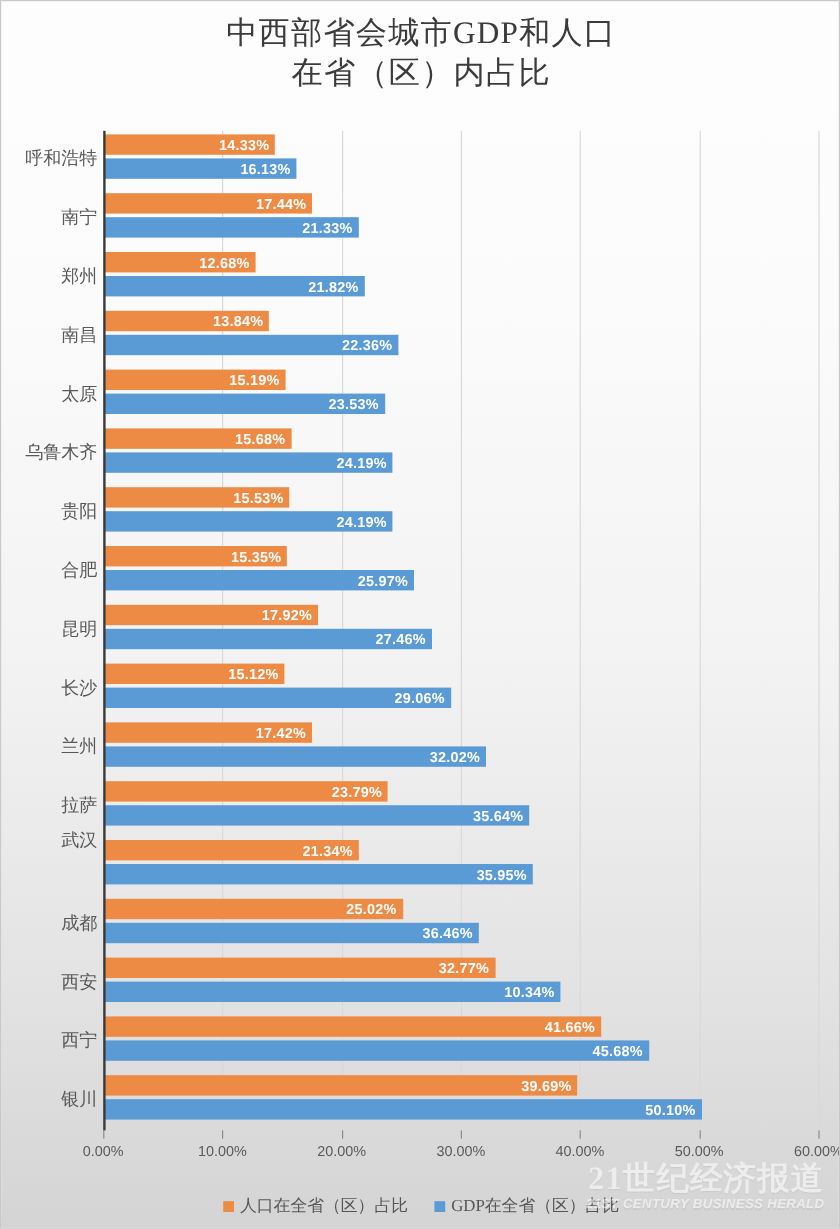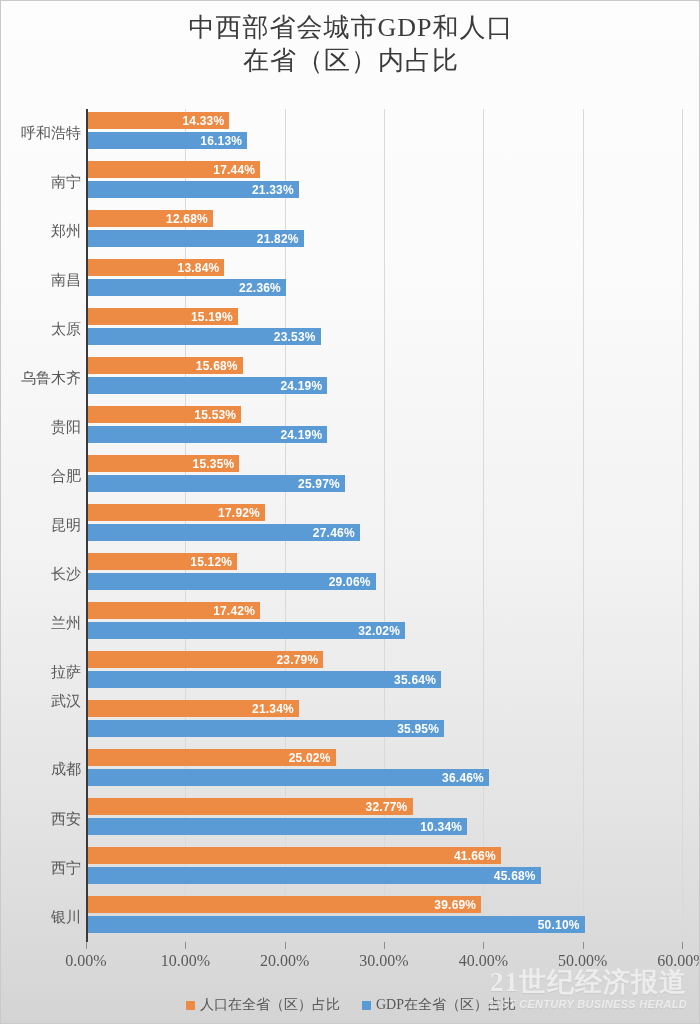--- a/index.html
+++ b/index.html
@@ -132,24 +132,23 @@
     position: absolute;
     top: 0;
     width: 1px;
     height: 7px;
     background: #8d8d8d;
   }
   .tick-label {
     position: absolute;
     top: 10px;
     transform: translateX(-50%);
-    font-size: 16px;
+    font-size: 12px;
     color: #5a5a5a;
     white-space: nowrap;
-    font-family: Liberation Serif, serif;
   }
 
   
   #legend {
     position: absolute;
     left: 0;
     top: 995px;
     width: 700px;
     display: flex;
     justify-content: center;
@@ -259,21 +258,21 @@
           <span class="bar-label">12.68%</span>
         </div>
         <div class="bar gdp" style="width: 216.745px; background: rgb(91, 155, 213);">
           <span class="bar-label">21.82%</span>
         </div>
       </div>
       <div class="cat-row" style="top: 147px;">
         <div class="bar pop" style="width: 137.477px; background: rgb(237, 139, 69);">
           <span class="bar-label">13.84%</span>
         </div>
-        <div class="bar gdp" style="width: 199px; background: rgb(91, 155, 213);">
+        <div class="bar gdp" style="width: 245px; background: rgb(91, 155, 213);">
           <span class="bar-label">22.36%</span>
         </div>
       </div>
       <div class="cat-row" style="top: 196px;">
         <div class="bar pop" style="width: 150.887px; background: rgb(237, 139, 69);">
           <span class="bar-label">15.19%</span>
         </div>
         <div class="bar gdp" style="width: 233.731px; background: rgb(91, 155, 213);">
           <span class="bar-label">23.53%</span>
         </div>
@@ -339,21 +338,21 @@
           <span class="bar-label">21.34%</span>
         </div>
         <div class="bar gdp" style="width: 357.103px; background: rgb(91, 155, 213);">
           <span class="bar-label">35.95%</span>
         </div>
       </div>
       <div class="cat-row" style="top: 637px;">
         <div class="bar pop" style="width: 248.532px; background: rgb(237, 139, 69);">
           <span class="bar-label">25.02%</span>
         </div>
-        <div class="bar gdp" style="width: 402px; background: rgb(91, 155, 213);">
+        <div class="bar gdp" style="width: 312px; background: rgb(91, 155, 213);">
           <span class="bar-label">36.46%</span>
         </div>
       </div>
       <div class="cat-row" style="top: 686px;">
         <div class="bar pop" style="width: 325.515px; background: rgb(237, 139, 69);">
           <span class="bar-label">32.77%</span>
         </div>
         <div class="bar gdp" style="width: 380.149px; background: rgb(91, 155, 213);">
           <span class="bar-label">10.34%</span>
         </div>

